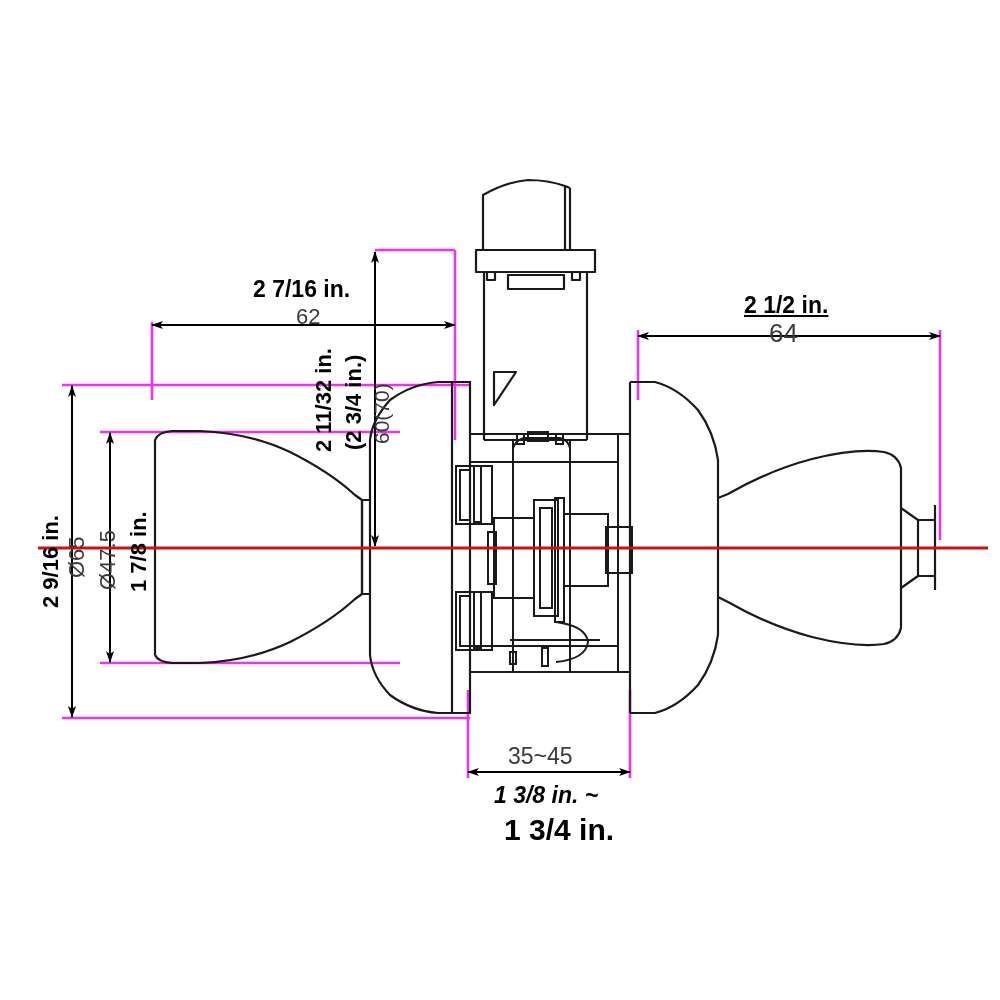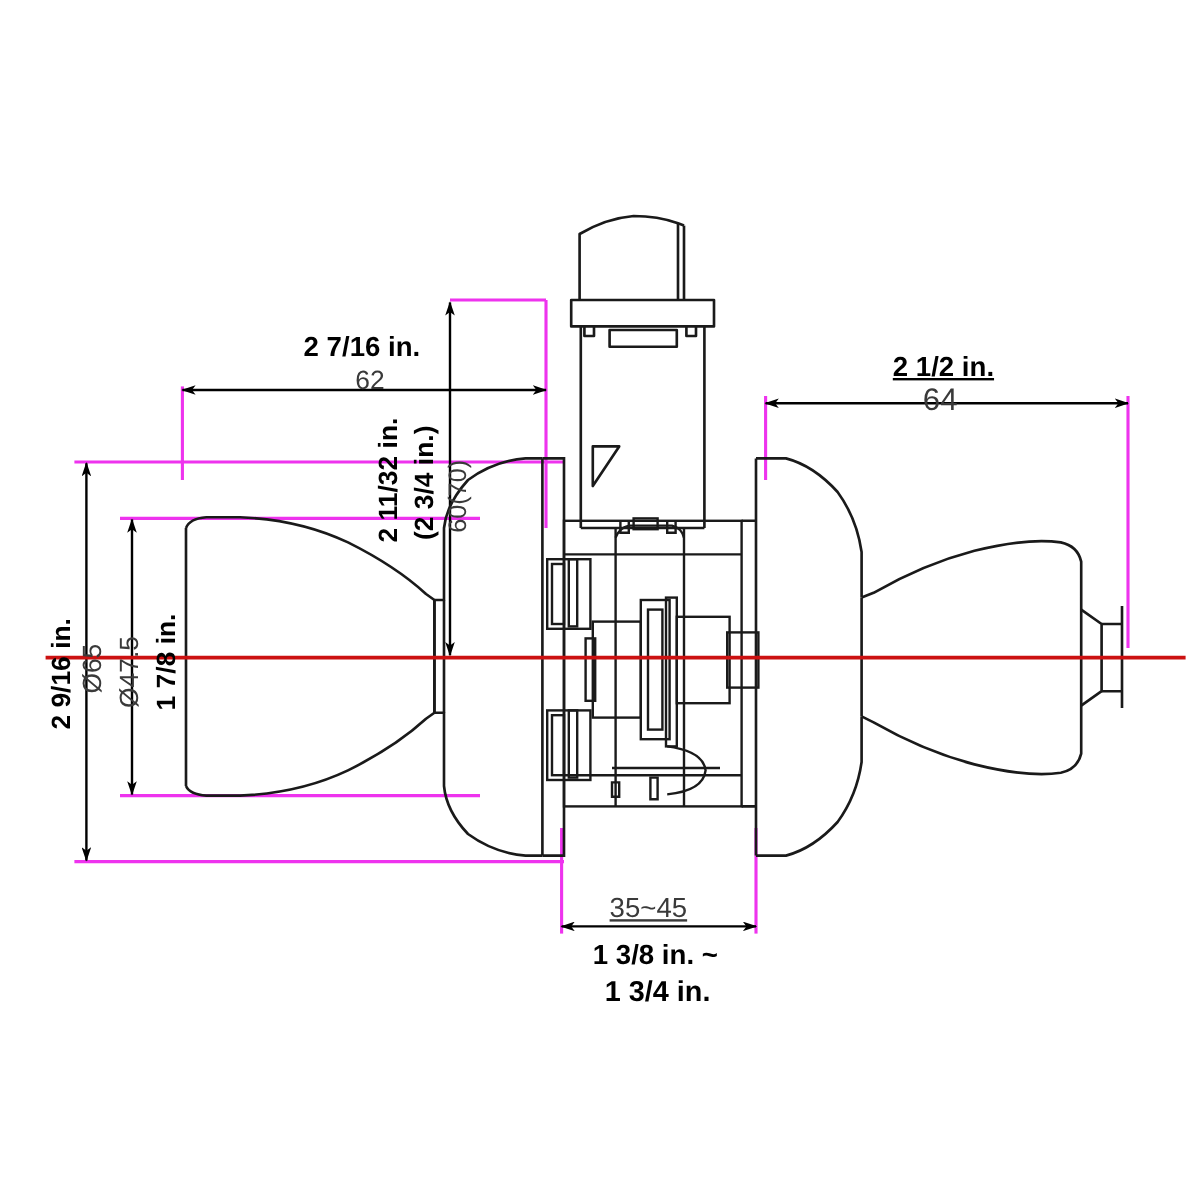--- a/index.html
+++ b/index.html
@@ -182,17 +182,17 @@
   <div class="dimtext rot90" style="left:313px;top:452px;font-size:22px;">2 11/32 in.</div>
   <div class="dimtext rot90" style="left:343px;top:450px;font-size:22px;">(2 3/4 in.)</div>
   <div class="mm rot90" style="left:371px;top:444px;font-size:21px;">60(70)</div>
 
   <div class="dimtext rot90" style="left:40px;top:608px;font-size:22px;">2 9/16 in.</div>
   <div class="mm rot90" style="left:66px;top:578px;font-size:22px;">Ø65</div>
 
   <div class="mm rot90" style="left:97px;top:590px;font-size:22px;">Ø47.5</div>
   <div class="dimtext rot90" style="left:128px;top:592px;font-size:22px;">1 7/8 in.</div>
 
-  <div class="mm" style="left:508px;top:745px;font-size:23px;text-decoration:underline;">35~45</div>
-  <div class="dimtext" style="left:494px;top:784px;font-size:23px;">1 3/8 in. ~</div>
-  <div class="dimtext" style="left:504px;top:815px;font-size:24px;">1 3/4 in.</div>
+  <div class="mm" style="left:508px;top:745px;font-size:23px;">35~45</div>
+  <div class="dimtext" style="left:494px;top:784px;font-size:23px;font-style:italic;">1 3/8 in. ~</div>
+  <div class="dimtext" style="left:504px;top:815px;font-size:30px;">1 3/4 in.</div>
 
 </div>
 
 </body></html>

